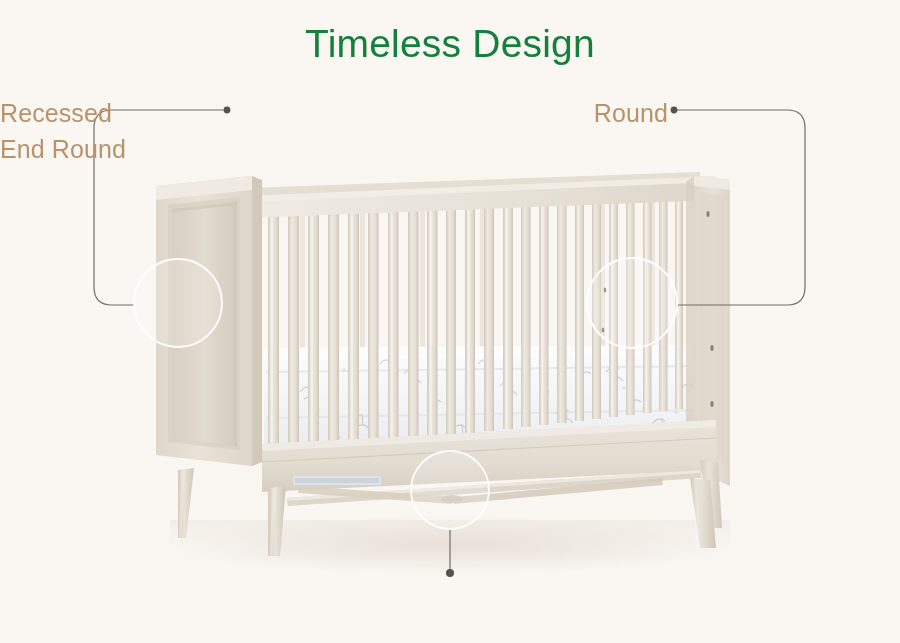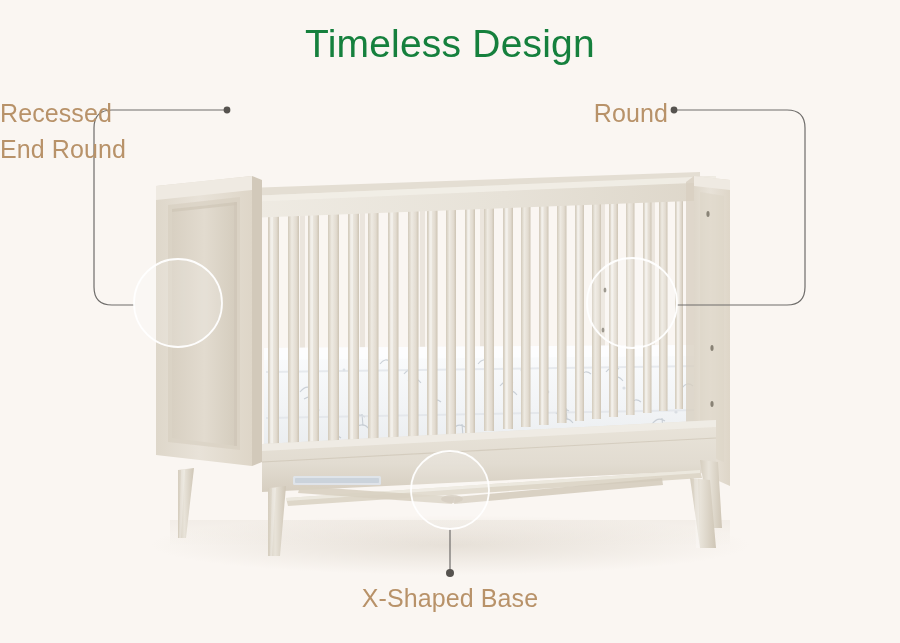--- a/index.html
+++ b/index.html
@@ -321,15 +321,14 @@
 
   <div class="txt callout-label" id="label-recessed">
     <span>Recessed</span><br>
     <span>End Round</span>
   </div>
 
   <div class="txt callout-label" id="label-round">
     <span>Round</span><br>
   </div>
 
-  <div class="txt callout-label" id="label-xbase">X-Shaped Base</div>
 
 </div>
 
 </body></html>

